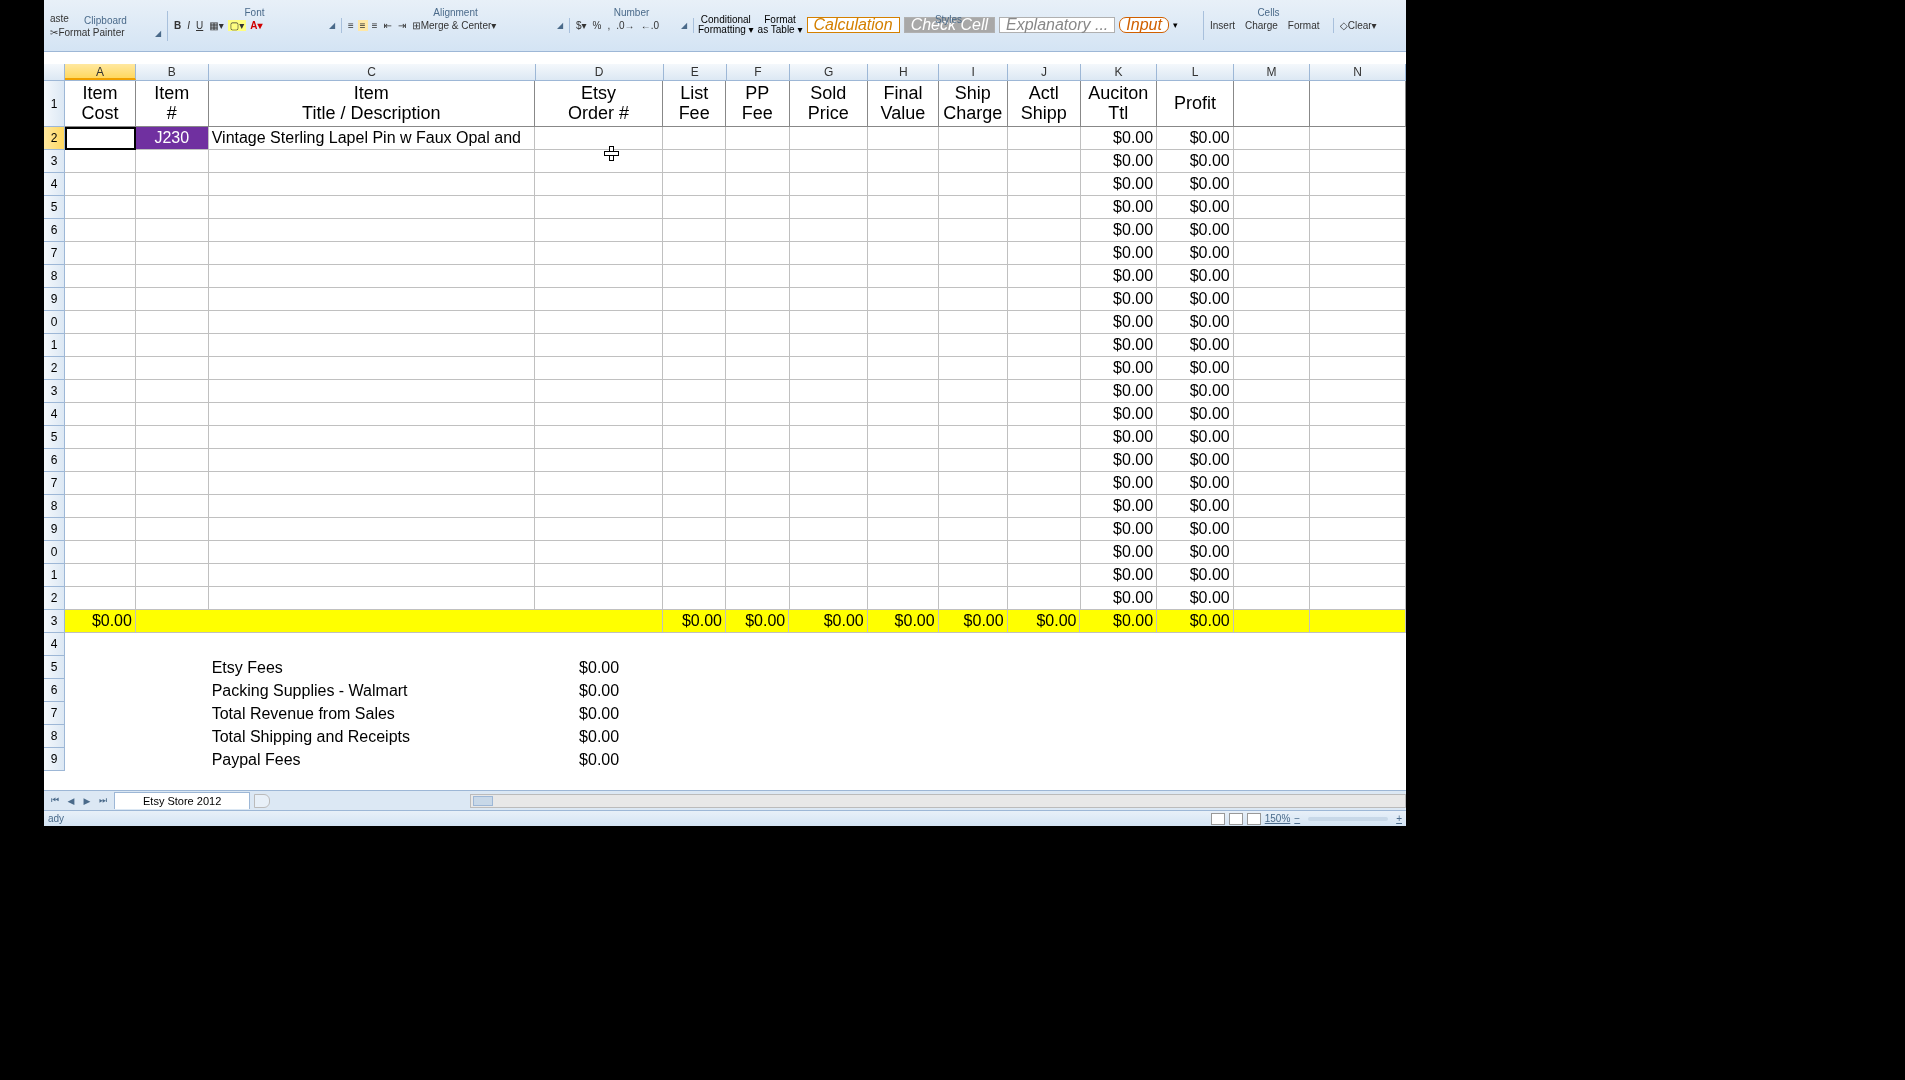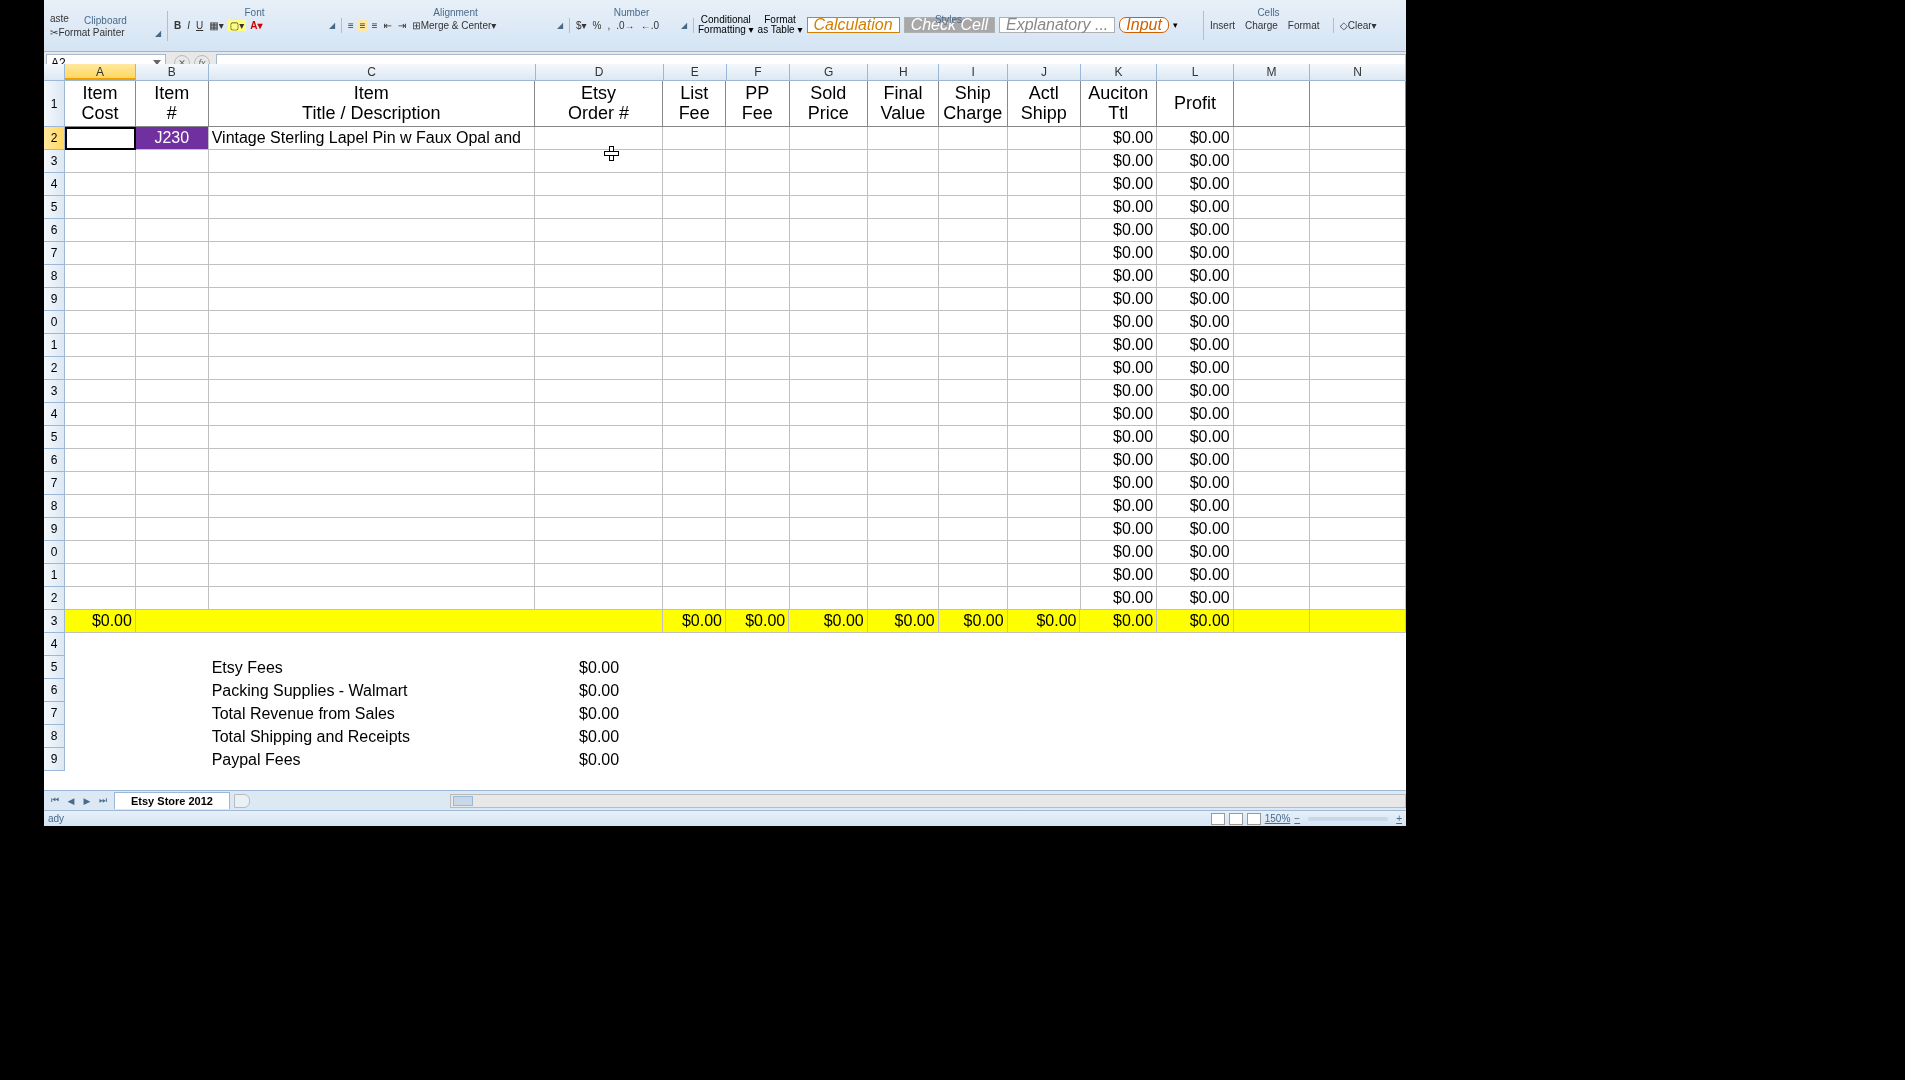--- a/index.html
+++ b/index.html
@@ -47,21 +47,21 @@
   .selected-cell { border: 2px solid #000 !important; padding: 0 2px; }
   .purple-cell { background: #7030a0; color: #fff; justify-content: center; }
   .yellow-row .cell { background: #ffff00; }
   .green-cell { background: #c8e8c8; }
   .no-border .cell { border-right: none; border-bottom: none; }
   
   
   .sheet-tabs { position: absolute; bottom: 16px; left: 0; right: 0; height: 20px; background: #dce8f4; border-top: 1px solid #9db7d6; display: flex; align-items: center; }
   .tab-nav { display: flex; gap: 2px; padding: 0 4px; }
   .tab-nav-btn { width: 14px; height: 14px; font-size: 9px; color: #4a6a8a; cursor: pointer; display: flex; align-items: center; justify-content: center; }
-  .tab { background: #fff; border: 1px solid #9db7d6; border-bottom: none; padding: 2px 16px; font-size: 11px; font-weight: bold; cursor: pointer; }
+  .tab { background: #fff; border: 1px solid #9db7d6; border-bottom: none; padding: 2px 28px; font-size: 11px; font-weight: normal; cursor: pointer; }
   .tab-new { width: 16px; height: 14px; margin-left: 4px; cursor: pointer; background: #e8f0f8; border: 1px solid #bbb; border-radius: 0 6px 6px 0; }
   .hscroll { flex: 1; margin-left: 200px; height: 14px; background: #e8e8e8; border: 1px solid #bbb; position: relative; }
   .hscroll-thumb { position: absolute; left: 2px; top: 1px; width: 20px; height: 10px; background: #c8d8e8; border: 1px solid #9db7d6; }
   
   
   .status-bar { position: absolute; bottom: 0; left: 0; right: 0; height: 16px; background: linear-gradient(#e8f0f8, #d4e4f4); border-top: 1px solid #9db7d6; display: flex; align-items: center; justify-content: space-between; padding: 0 4px; font-size: 10px; color: #4a6a8a; }
   .status-right { display: flex; align-items: center; gap: 4px; text-decoration: underline; }
   .view-btn { width: 14px; height: 12px; border: 1px solid #999; background: #fff; cursor: pointer; }
   .zoom-slider { width: 80px; height: 4px; background: #c8d8e8; margin: 0 4px; border-radius: 2px; }
   
@@ -162,31 +162,20 @@
     </div>
     <div class="ribbon-group" style="width:70px;border-right:none">
       <div class="ribbon-top">
         <div class="ribbon-row">
             <span class="ribbon-btn">◇ <span>Clear</span> ▾</span>
           </div>
       </div>
     </div>
   </div>
 
-  <div class="formula-bar">
-    <div class="name-box">
-      <span>A2</span>
-      <span class="name-box-dd"></span>
-    </div>
-    <div class="fx-area">
-      <div class="fx-btn">✕</div>
-      <div class="fx-btn" style="font-style:italic">fx</div>
-    </div>
-    <div class="formula-input"></div>
-  </div>
 
   <div class="grid-area">
     <div class="col-headers">
       <div class="corner"></div>
       <div class="col-header sel wA">A</div>
       <div class="col-header wB">B</div>
       <div class="col-header wC">C</div>
       <div class="col-header wD">D</div>
       <div class="col-header wE">E</div>
       <div class="col-header wF">F</div>

